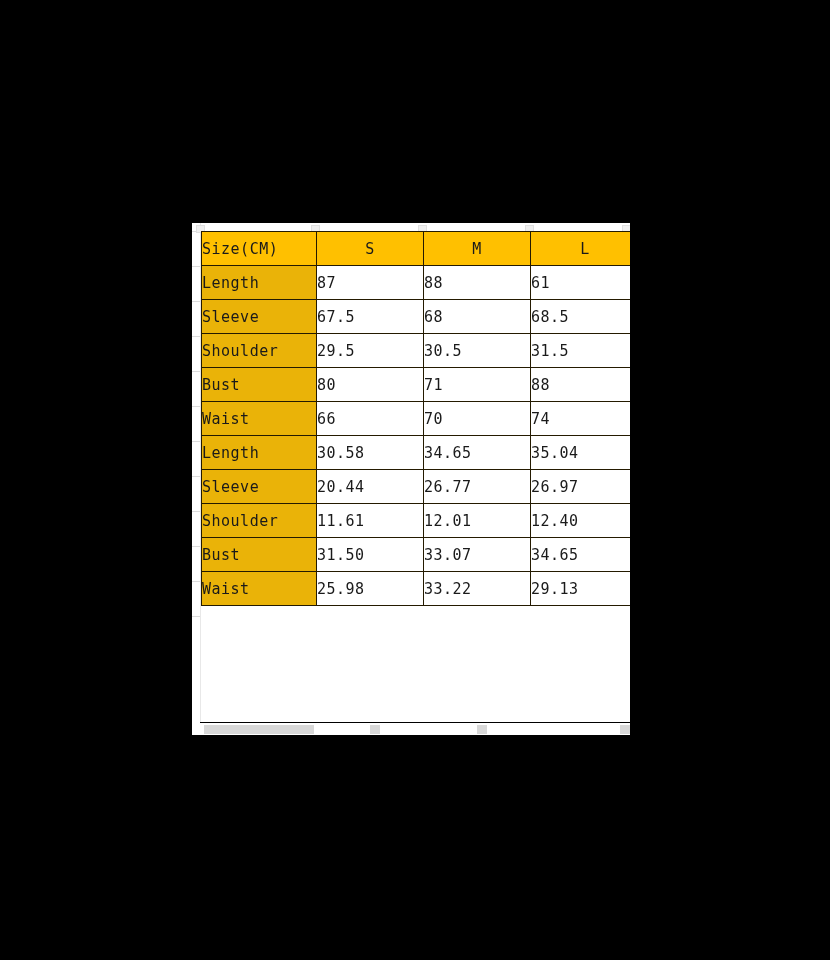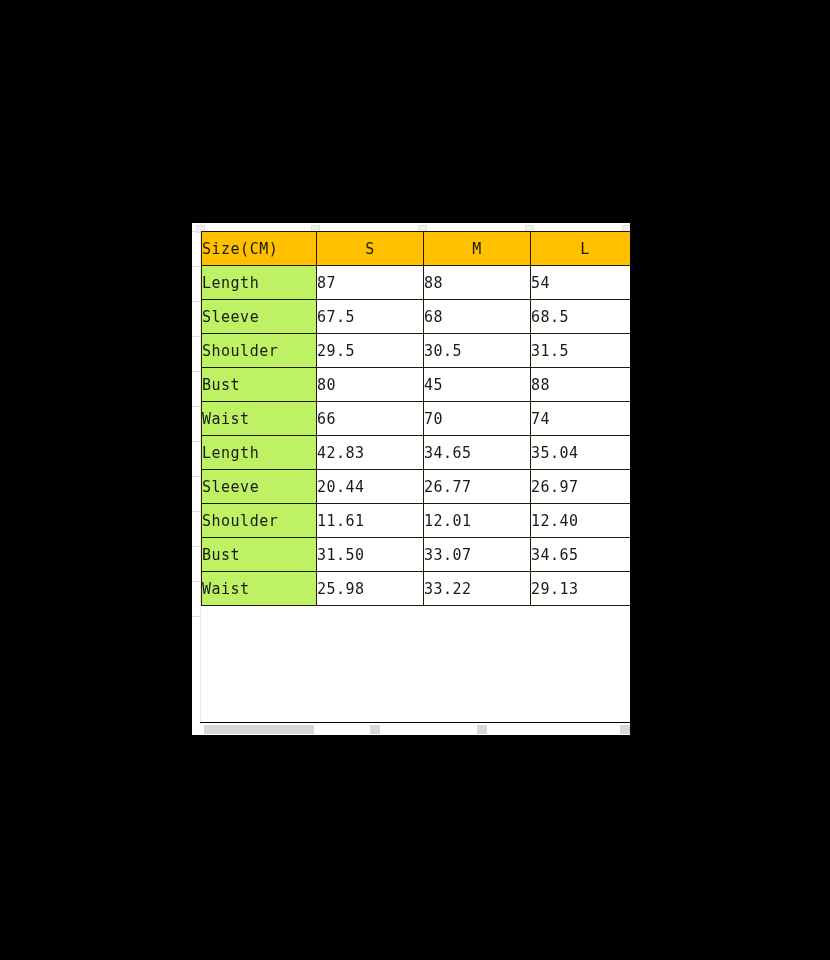--- a/index.html
+++ b/index.html
@@ -52,21 +52,21 @@
     overflow:hidden;
     white-space:nowrap;
     margin-top:20px;
   }
   col.c-label{width:115px;}
   col.c-s{width:107px;}
   col.c-m{width:107px;}
   col.c-l{width:109px;}
 
   td.label{
-    background:#bef264;
+    background:#eab308;
     text-align:left;
     padding-left:9px;
     color:#231800;
   }
   td.val{
     background:#ffffff;
     text-align:left;
     color:#1d1d1d;
   }
   tr.header td{
@@ -115,55 +115,55 @@
         <td class="label">Size(CM)</td>
         <td class="val">S</td>
         <td class="val">M</td>
         <td class="val">L</td>
       </tr>
 
       <tr>
         <td class="label">Length</td>
         <td class="val">87</td>
         <td class="val">88</td>
-        <td class="val">54</td>
+        <td class="val">61</td>
       </tr>
 
       <tr>
         <td class="label">Sleeve</td>
         <td class="val">67.5</td>
         <td class="val">68</td>
         <td class="val">68.5</td>
       </tr>
 
       <tr>
         <td class="label">Shoulder</td>
         <td class="val">29.5</td>
         <td class="val">30.5</td>
         <td class="val">31.5</td>
       </tr>
 
       <tr>
         <td class="label">Bust</td>
         <td class="val">80</td>
-        <td class="val">45</td>
+        <td class="val">71</td>
         <td class="val">88</td>
       </tr>
 
       <tr>
         <td class="label">Waist</td>
         <td class="val">66</td>
         <td class="val">70</td>
         <td class="val">74</td>
       </tr>
 
 
       <tr>
         <td class="label">Length</td>
-        <td class="val">42.83</td>
+        <td class="val">30.58</td>
         <td class="val">34.65</td>
         <td class="val">35.04</td>
       </tr>
 
       <tr>
         <td class="label">Sleeve</td>
         <td class="val">20.44</td>
         <td class="val">26.77</td>
         <td class="val">26.97</td>
       </tr>

